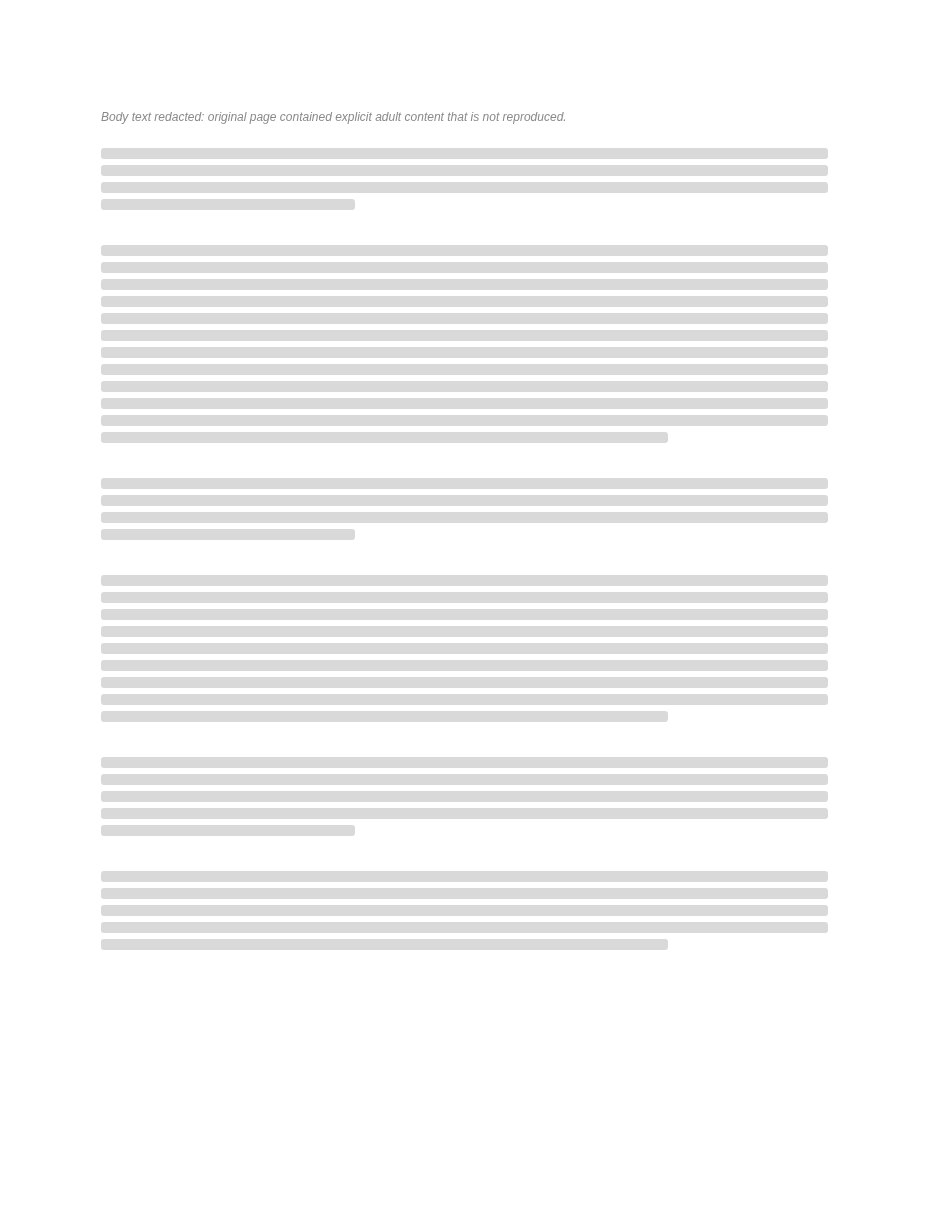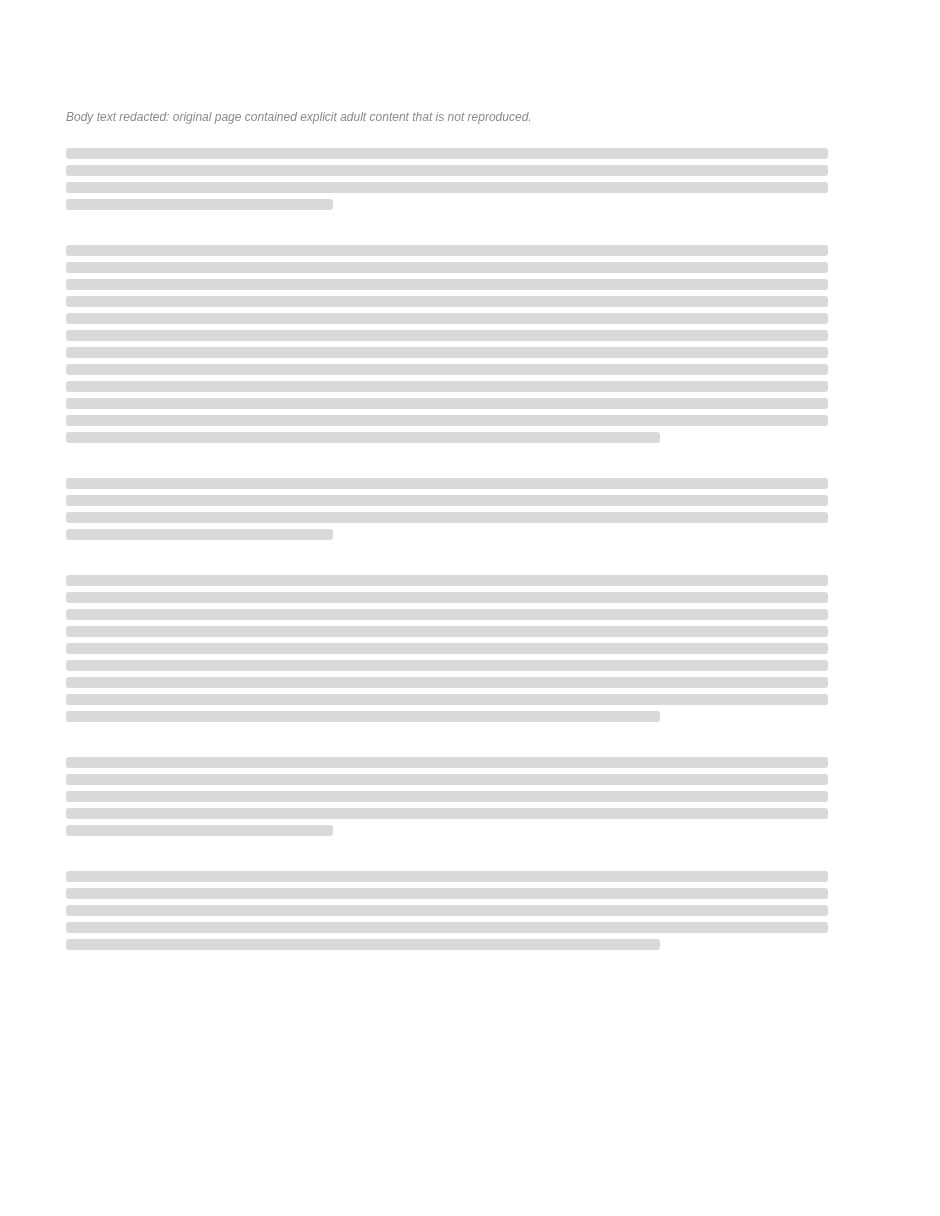--- a/index.html
+++ b/index.html
@@ -6,21 +6,21 @@
     margin: 0;
     padding: 0;
     background: #ffffff;
     font-family: "Liberation Sans", sans-serif;
   }
   .page {
     width: 940px;
     height: 1216px;
     background: #ffffff;
     box-sizing: border-box;
-    padding: 110px 112px 0 66px;
+    padding: 110px 112px 0 101px;
     color: #1a1a1a;
   }
   .paragraph {
     font-size: 15px;
     line-height: 23px;
     margin: 0 0 23px 0;
     color: #2b2b2b;
     overflow: hidden;
   }
   

